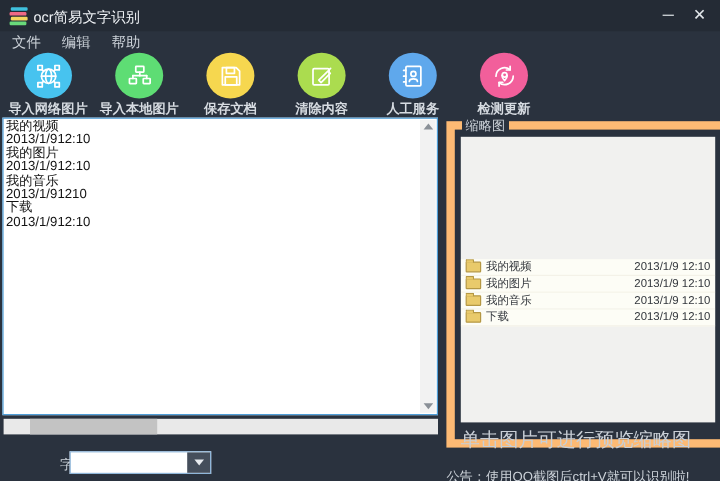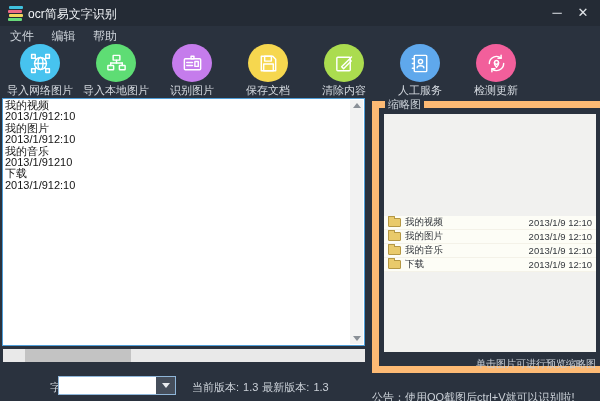--- a/index.html
+++ b/index.html
@@ -22,21 +22,21 @@
   .btn-min{right:32px;}
   .btn-close{right:6px;}
   
   .menubar{position:absolute;left:0;top:26px;width:600px;height:18px;}
   .menu-item{display:inline-block;margin-left:7px;padding:1px 3px;font-size:12px;color:#ccd2d9;text-align:right;}
   
   .toolbar{position:absolute;left:2px;top:44px;width:596px;height:54px;display:flex;}
   .tool{width:76px;display:flex;flex-direction:column;align-items:center;}
   .circ{width:40px;height:40px;border-radius:50%;display:flex;align-items:center;justify-content:center;}
   .circ svg{width:23px;height:23px;stroke:#fff;fill:none;stroke-width:1.5;stroke-linecap:round;stroke-linejoin:round;}
-  .tlabel{margin-top:1px;font-size:11px;color:#d6dbe1;white-space:nowrap;}
+  .tlabel{margin-top:1px;font-size:11px;color:#d6dbe1;white-space:nowrap;font-weight:bold;}
   
   .editor{position:absolute;left:2px;top:98px;width:363px;height:248px;background:#ffffff;
     border:1px solid #4f9ed8;box-sizing:border-box;}
   .editor-text{position:absolute;left:2px;top:1px;right:16px;bottom:1px;margin:0;
     font-family:"Liberation Sans",sans-serif;font-size:11px;line-height:11.4px;color:#141414;
     white-space:pre-line;overflow:hidden;}
   .vscroll{position:absolute;top:1px;right:1px;bottom:1px;width:13px;background:#f2f2f2;}
   .sarr{position:absolute;left:3px;width:0;height:0;border-left:4px solid transparent;border-right:4px solid transparent;}
   .sarr.up{top:3px;border-bottom:5px solid #8a9097;}
   .sarr.down{bottom:3px;border-top:5px solid #8a9097;}
@@ -59,21 +59,21 @@
   .thumb-area{position:relative;width:212px;height:238px;background:#f1f1ef;overflow:hidden;}
   .file-list{position:absolute;left:0;top:102px;width:100%;}
   .frow{display:flex;align-items:center;height:13px;background:#fdfdf6;border-bottom:1px solid #f4f2e8;
     font-size:9.5px;color:#33373d;}
   .folder{width:11px;height:7px;background:#e9ca6b;border:1px solid #b59844;border-radius:1px;
     position:relative;margin:0 4px 0 4px;flex:none;}
   .folder::before{content:"";position:absolute;top:-3px;left:-1px;width:5px;height:2px;
     background:#e9ca6b;border:1px solid #b59844;border-bottom:none;border-radius:1px 1px 0 0;}
   .fname{flex:1;white-space:nowrap;overflow:hidden;}
   .fdate{padding-right:4px;white-space:nowrap;}
-  .hint{margin-top:5px;font-size:10px;color:#c9cfd6;text-align:right;}
+  .hint{margin-top:5px;font-size:16px;color:#c9cfd6;}
   .announce{position:absolute;left:372px;top:390px;font-size:11px;color:#ccd2d9;white-space:nowrap;}
 </style>
 </head>
 <body>
 
 <div class="window">
 
   <div class="titlebar">
     <span class="app-logo">
       <i class="b1"></i>
@@ -121,32 +121,20 @@
             <line x1="6" y1="11.5" x2="18" y2="11.5"></line>
             <line x1="6" y1="11.5" x2="6" y2="14"></line>
             <line x1="18" y1="11.5" x2="18" y2="14"></line>
             <rect x="3" y="14" width="6" height="4.5" rx="0.5"></rect>
             <rect x="15" y="14" width="6" height="4.5" rx="0.5"></rect>
           </svg>
       </span>
       <span class="tlabel">导入本地图片</span>
     </div>
 
-    <div class="tool">
-      <span class="circ" style="background: rgb(197, 124, 236);">
-        <svg viewBox="0 0 24 24">
-            <rect x="3.5" y="7" width="17" height="11.5" rx="1"></rect>
-            <rect x="10.5" y="4.5" width="3" height="2.5"></rect>
-            <rect x="14.5" y="10" width="3.5" height="5"></rect>
-            <line x1="6" y1="11" x2="12" y2="11"></line>
-            <line x1="6" y1="14" x2="12" y2="14"></line>
-          </svg>
-      </span>
-      <span class="tlabel">识别图片</span>
-    </div>
 
     <div class="tool">
       <span class="circ" style="background: rgb(246, 215, 79);">
         <svg viewBox="0 0 24 24">
             <path d="M4.5 4.5 h12 l3 3 v12 h-15 z"></path>
             <rect x="8" y="4.5" width="7" height="5"></rect>
             <rect x="7" y="12.5" width="10" height="7"></rect>
           </svg>
       </span>
       <span class="tlabel">保存文档</span>
@@ -212,23 +200,20 @@
     <div class="hthumb"></div>
   </div>
 
   <span class="fs-label">字体大小:</span>
   <div class="fs-select">
     <span class="fs-value"></span>
     <span class="fs-btn">
         <i></i>
       </span>
   </div>
-  <div class="version">
-    <span>当前版本:</span><span>1.3</span><span>最新版本:</span><span>1.3</span>
-  </div>
 
   <fieldset class="groupbox">
     <legend>缩略图</legend>
     <div class="thumb-area">
       <div class="file-list">
         <div class="frow">
           <span class="folder"></span>
           <span class="fname">我的视频</span>
           <span class="fdate">2013/1/9 12:10</span>
         </div>

